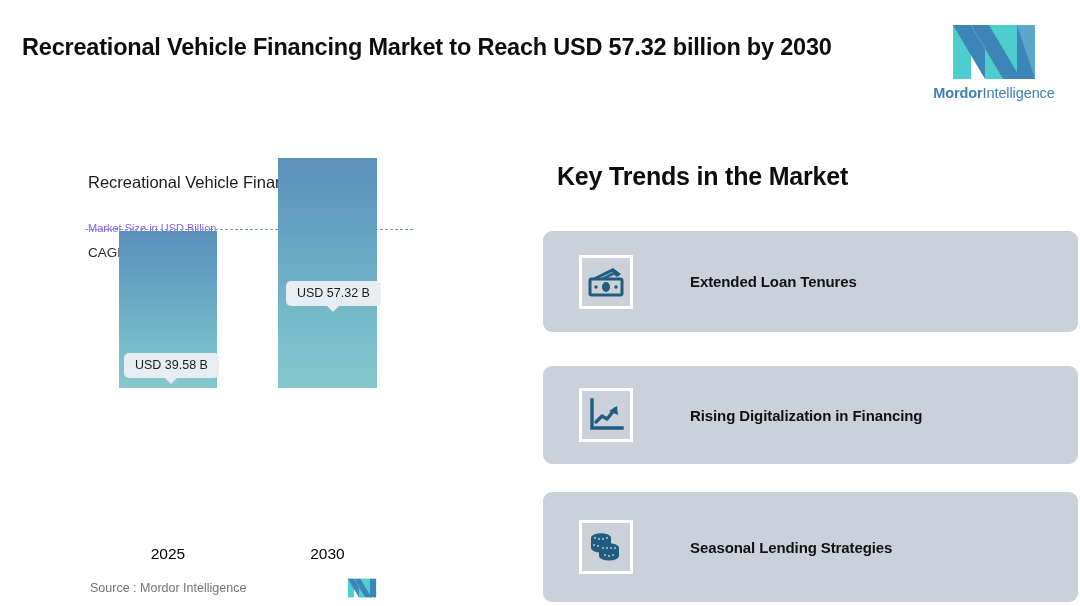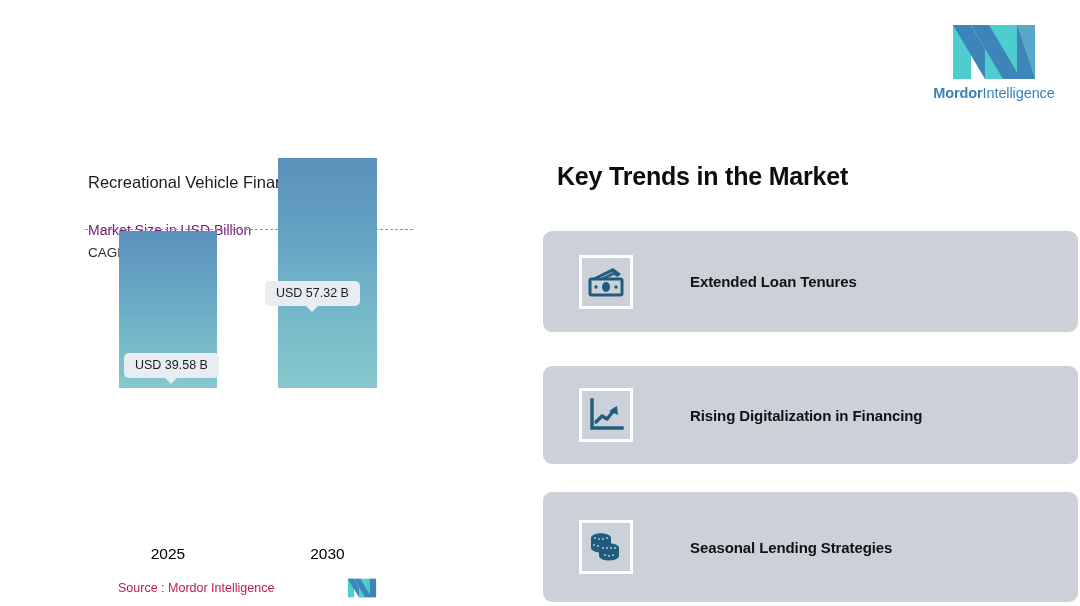--- a/index.html
+++ b/index.html
@@ -31,21 +31,21 @@
   .brand-word span { font-weight: normal; text-align: right; }
 
   
   .chart-panel { position: absolute; left: 0; top: 150px; width: 520px; height: 456px; }
   .chart-title {
     position: absolute; left: 88px; top: 22px; width: 290px;
     font-size: 16.5px; color: #1c1c1c; line-height: 1.28; font-weight: normal;
   }
   .chart-sub {
     position: absolute; left: 88px; top: 72px;
-    font-size: 14px; color: #701a75;
+    font-size: 11px; color: #8b5cf6;
   }
   .chart-cagr {
     position: absolute; left: 88px; top: 95px;
     font-size: 13.5px; color: #2b2b2b;
   }
   .chart-cagr .val { color: #7fa7c4; margin-left: 4px; }
 
   .plot { position: absolute; left: 0; top: 0; width: 520px; height: 456px; }
 
   .dashline {
@@ -66,31 +66,31 @@
     padding: 5px 11px 6px 11px;
     font-size: 12.5px; color: #1b1b1b; white-space: nowrap;
   }
   .bar-tip:after {
     content: ""; position: absolute; left: 50%; bottom: -6px;
     transform: translateX(-50%);
     border-left: 7px solid transparent; border-right: 7px solid transparent;
     border-top: 7px solid #e7edf1;
   }
   .tip-2025 { left: 124px; top: 353px; text-align: right; }
-  .tip-2030 { left: 265px; top: 281px; text-align: center; }
+  .tip-2030 { left: 286px; top: 281px; text-align: center; }
 
   .xlabel {
     position: absolute; top: 545px; font-size: 15.5px; color: #000000; text-align: center;
   }
   .xlabel-2025 { left: 119px; width: 98px; }
   .xlabel-2030 { left: 278px; width: 99px; }
 
   .source {
     position: absolute; left: 90px; top: 581px;
-    font-size: 12.5px; color: #be185d; white-space: nowrap; margin-left: 28px;
+    font-size: 12.5px; color: #737373; white-space: nowrap;
   }
   .source-mark { position: absolute; left: 347px; top: 578px; width: 30px; height: 20px; }
 
   
   .trends-title {
     position: absolute; left: 557px; top: 162px;
     font-size: 25px; font-weight: bold; color: #0d0d0d; letter-spacing: -0.2px;
   }
   .card {
     position: absolute; left: 543px; width: 535px;
@@ -111,20 +111,21 @@
   .card-label {
     margin-left: 57px; font-size: 15px; font-weight: bold;
     color: #111111; letter-spacing: -0.1px;
   }
 </style>
 </head>
 <body>
 
 <div class="page">
 
+  <div class="headline">Recreational Vehicle Financing Market to Reach USD 57.32 billion by 2030</div>
 
   <div class="brand-logo">
     <svg class="brand-mark" viewBox="0 0 86 58">
       <polygon points="2,56 2,2 20,2 20,56" fill="#4ecdcf"></polygon>
       <polygon points="2,2 20,2 52,56 34,56" fill="#3d84b8"></polygon>
       <polygon points="34,56 34,2 52,2 52,56" fill="#4ecdcf"></polygon>
       <polygon points="52,2 70,2 70,56 52,56" fill="#4ecdcf"></polygon>
       <polygon points="52,2 70,2 70,56" fill="#4ecdcf"></polygon>
       <polygon points="84,56 84,2 66,2 66,56" fill="#3d84b8"></polygon>
       <polygon points="66,2 84,2 84,56" fill="#5aa7c9"></polygon>

